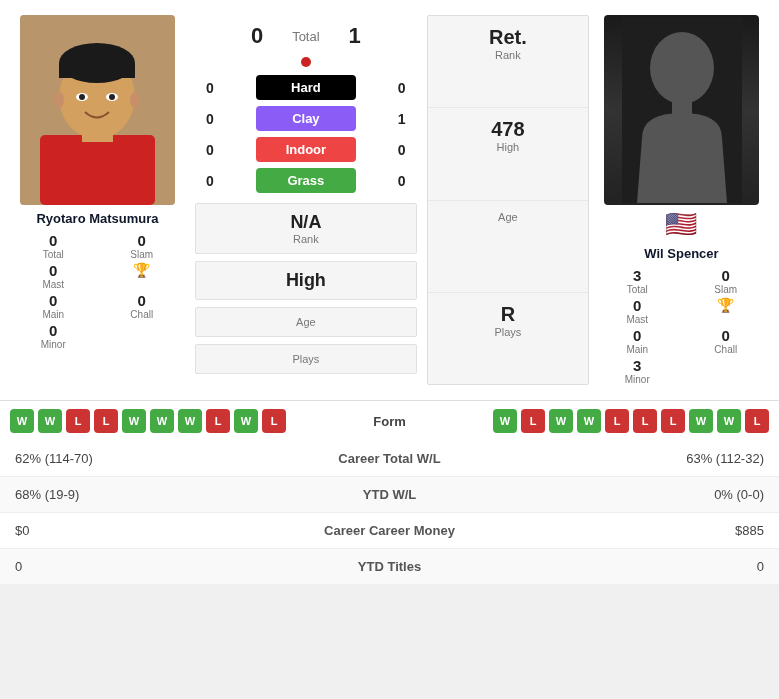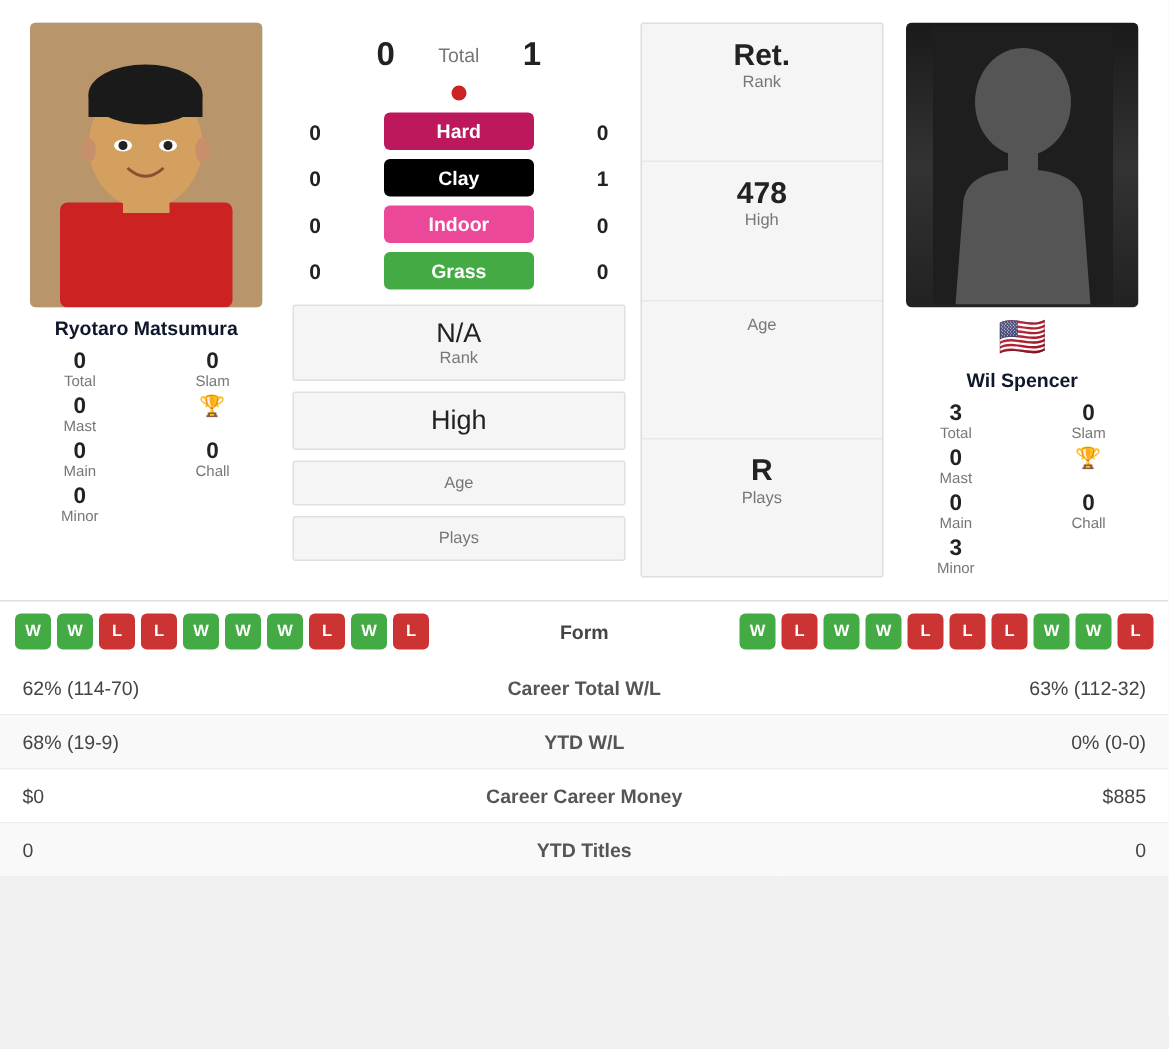--- a/index.html
+++ b/index.html
@@ -137,37 +137,37 @@
     .surface-badge {
       padding: 5px 20px;
       border-radius: 4px;
       color: #fff;
       font-size: 13px;
       font-weight: bold;
       text-align: center;
       min-width: 100px;
     }
 
-    .surface-hard { background: #be185d; text-align: center; }
-    .surface-clay { background: #000000; }
-    .surface-indoor { background: #ec4899; }
+    .surface-hard { background: #000000; text-align: center; }
+    .surface-clay { background: #8b5cf6; }
+    .surface-indoor { background: #ef4444; }
     .surface-grass { background: #44aa44; }
 
     .info-box {
       background: #f5f5f5;
       border: 1px solid #e0e0e0;
       text-align: center;
       padding: 8px 5px;
       margin: 2px 5px;
       border-radius: 2px;
     }
 
     .info-box-value {
       font-size: 18px;
-      font-weight: normal;
+      font-weight: bold;
       color: #222;
     }
 
     .info-box-label {
       font-size: 11px;
       color: #777;
     }
 
     
     .player-right {

